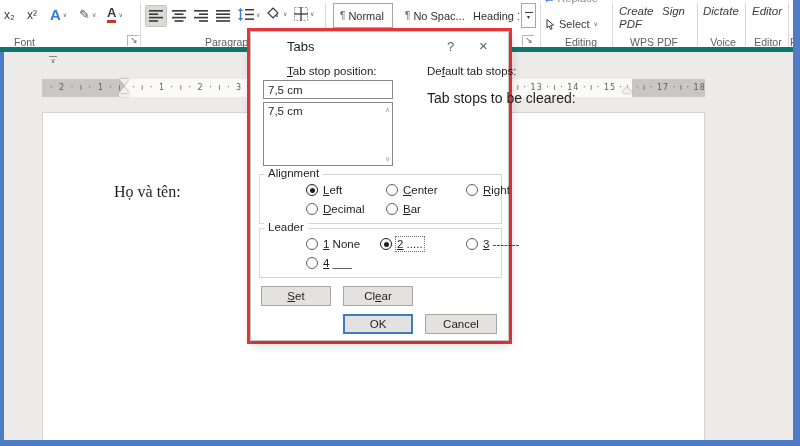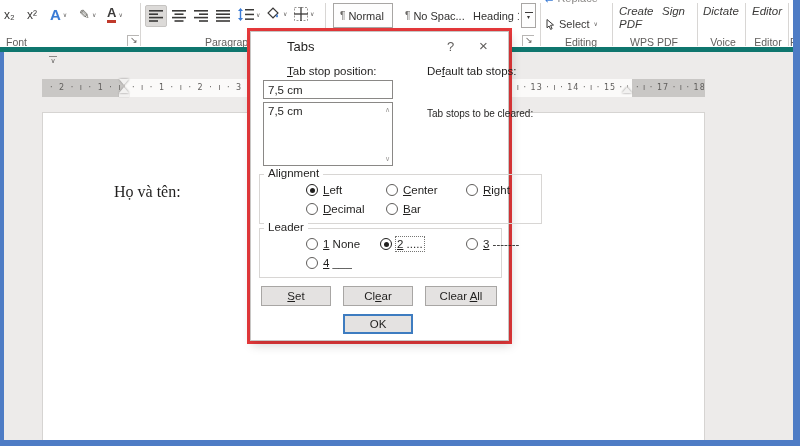--- a/index.html
+++ b/index.html
@@ -91,21 +91,21 @@
       <span class="chev">∨</span>
     </div>
   <div class="rbtn" style="left:79px;top:7px">
       <span style="font-size:13px;color:#57564f">✎</span>
       <span class="chev">∨</span>
     </div>
   <div class="rbtn" style="left:107px;top:6px">
       <span class="fc-a">A</span>
       <span class="chev">∨</span>
     </div>
-  <div class="glabel" style="left:6px">Font</div>
+  <div class="glabel" style="left:14px">Font</div>
   <div class="launcher" style="left:127px">↘</div>
   <div class="rsep" style="left:140px"></div>
 
   <div class="iconbox selected abs" style="left:145px;top:5px">
     <svg class="icon" width="14" height="12" viewBox="0 0 14 12">
         <g fill="#3b3a39">
           <rect x="0" y="0" width="14" height="1.6"></rect>
           <rect x="0" y="3.4" width="9" height="1.6"></rect>
           <rect x="0" y="6.8" width="14" height="1.6"></rect>
           <rect x="0" y="10.2" width="9" height="1.6"></rect>
@@ -275,23 +275,23 @@
     <div class="dlabel" style="left:12px;top:33px"><span class="mn">T</span><span>ab stop position:</span></div>
     <input class="dinput" style="left: 12px; top: 48px; width: 130px; height: 19px;" value="7,5 cm">
 
     <div id="tab-list">
       <div class="list-item">7,5 cm</div>
       <span class="scroll-arrow" style="top:3px">∧</span>
       <span class="scroll-arrow" style="bottom:3px">∨</span>
     </div>
 
     <div class="dlabel" style="left:152px;top:33px"><span>De</span><span class="mn">f</span><span>ault tab stops:</span></div>
-    <div class="dlabel" style="left:152px;top:76px;font-size:10px">Tab stops to be cleared:</div>
-
-    <div class="fset" style="left:8px;top:142px;width:283px;height:50px">
+    <div class="dlabel" style="left:152px;top:58px;font-size:14px">Tab stops to be cleared:</div>
+
+    <div class="fset" style="left:8px;top:142px;width:243px;height:50px">
       <span class="legend">Alignment</span>
       <div class="radio-opt" style="left:8px;top:9px">
         <span class="radio selected"></span>
         <span class="rlabel"><span class="mn">L</span><span>eft</span></span>
       </div>
       <div class="radio-opt" style="left:88px;top:9px">
         <span class="radio"></span>
         <span class="rlabel"><span class="mn">C</span><span>enter</span></span>
       </div>
       <div class="radio-opt" style="left:168px;top:9px">
@@ -327,22 +327,20 @@
         <span class="rlabel"><span class="mn">4</span><span> ___</span></span>
       </div>
     </div>
 
     <div class="dbtn" style="left:10px;top:254px;width:70px">
         <span><span class="mn">S</span><span>et</span></span>
       </div>
     <div class="dbtn" style="left:92px;top:254px;width:70px">
         <span><span>Cl</span><span class="mn">e</span><span>ar</span></span>
       </div>
-    <div class="dbtn" style="left:174px;top:254px;width:72px">
-        <span><span>Clear </span><span class="mn">A</span><span>ll</span></span>
-      </div>
     <div class="dbtn default" style="left:92px;top:282px;width:70px">OK</div>
+    <div class="dbtn" style="left:174px;top:282px;width:72px">Cancel</div>
   </div>
 </div>
 
 <div id="frame-left" class="abs"></div>
 <div id="frame-right" class="abs"></div>
 <div id="frame-bottom" class="abs"></div>
 
 </body></html>

